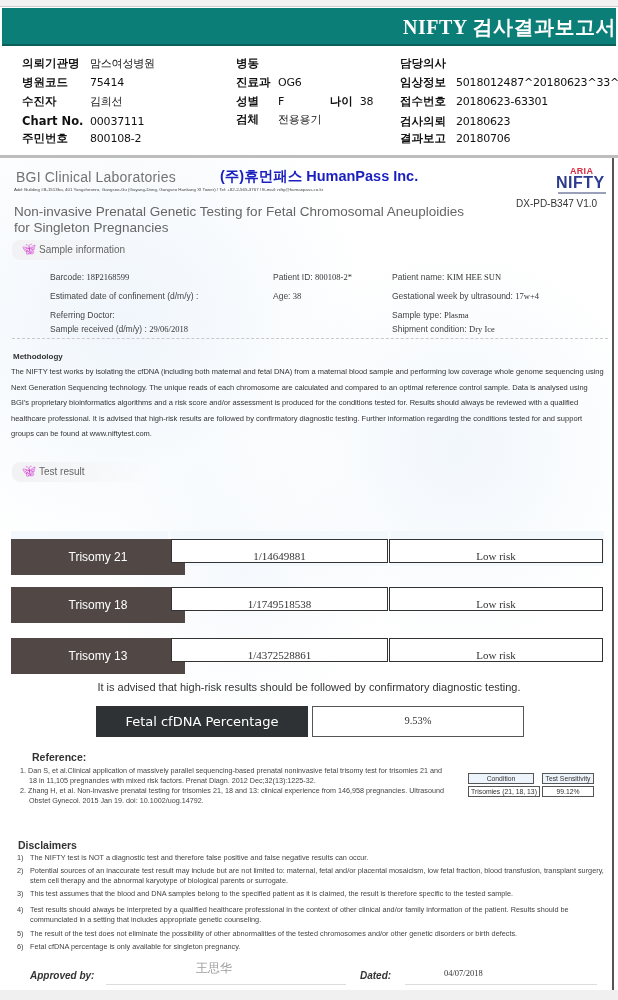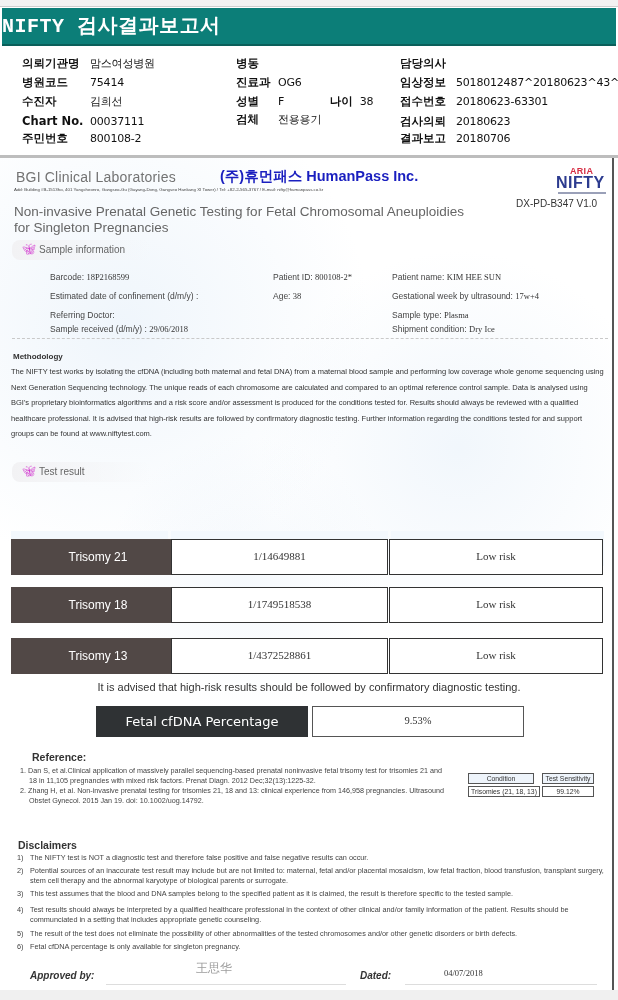--- a/index.html
+++ b/index.html
@@ -1,20 +1,20 @@
 <!DOCTYPE html>
 <html><head>
 <meta charset="utf-8">
 <style>
   * { box-sizing: border-box; margin: 0; padding: 0; }
   html, body { width: 618px; height: 1000px; overflow: hidden; background: #ffffff; }
   body { font-family: "Liberation Sans", "DejaVu Sans", sans-serif; color: #333; position: relative; }
 
   .top-strip { position: absolute; left: 0; top: 0; width: 618px; height: 7px; background: #f2f2f2; border-bottom: 1px solid #cfcfcf; }
-  .title-bar { position: absolute; left: 2px; top: 8px; width: 614px; height: 38px; background: #0c7e78; border-bottom: 2px solid #0a5f5a; color: #fff; font-family: Liberation Mono, monospace; font-weight: bold; font-size: 20px; text-align: left; line-height: 38px; letter-spacing: 0.5px; }
+  .title-bar { position: absolute; left: 2px; top: 8px; width: 614px; height: 38px; background: #0c7e78; border-bottom: 2px solid #0a5f5a; color: #fff; font-family: Liberation Serif, serif; font-weight: bold; font-size: 20px; text-align: right; line-height: 38px; letter-spacing: 0.5px; }
 
   .kr-header { position: absolute; left: 0; top: 50px; width: 618px; height: 104px; background: #fff; font-family: "DejaVu Sans", sans-serif; font-size: 11.5px; color: #111; }
   .kr-row { position: absolute; height: 16px; line-height: 16px; white-space: nowrap; }
   .kr-lbl { font-weight: bold; display: inline-block; }
   .kr-val { display: inline-block; font-size: 11px; letter-spacing: -0.2px; }
 
   .divider-top { position: absolute; left: 0; top: 155px; width: 618px; height: 3px; background: #bdbdbd; }
 
   .report { position: absolute; left: 0; top: 158px; width: 614px; height: 832px; background: #fff; border-right: 2px solid #555; overflow: hidden; }
   .report-bg { position: absolute; inset: 0; background:
@@ -42,21 +42,21 @@
 
   .dash-line { position: absolute; left: 12px; top: 336px; width: 596px; border-top: 1px dashed #c9c9c9; }
 
   .meth-title { position: absolute; left: 13px; top: 352px; font-size: 8px; font-weight: bold; color: #333; }
   .meth-text { position: absolute; left: 11px; top: 364px; width: 596px; font-size: 7.5px; line-height: 15.6px; color: #333; }
 
   .table { position: absolute; left: 11px; width: 593px; }
   .th { position: absolute; top: 0; height: 35px; background: #f3f8fd; font-size: 18px; color: #333; text-align: center; line-height: 35px; margin-top: 36px; }
   .row { position: absolute; left: 0; width: 593px; height: 36px; }
   .cond { position: absolute; left: 0; top: 0; width: 174px; height: 36px; background: #514846; color: #fff; font-size: 12px; line-height: 36px; text-align: center; }
-  .prob, .risk { position: absolute; top: 0; height: 36px; border: 1.5px solid #333; background: #fff; font-family: "Liberation Serif", serif; font-size: 11px; color: #333; text-align: center; line-height: 33px; }
+  .prob, .risk { position: absolute; top: 0; height: 24px; border: 1.5px solid #333; background: #fff; font-family: "Liberation Serif", serif; font-size: 11px; color: #333; text-align: center; line-height: 33px; }
   .prob { left: 160px; width: 217px; }
   .risk { left: 378px; width: 214px; }
 
   .advice { position: absolute; left: 0; width: 618px; top: 680px; text-align: center; font-size: 11px; color: #333; }
 
   .ff-label { position: absolute; left: 96px; top: 706px; width: 212px; height: 31px; background: #2f3234; color: #fff; font-family: "DejaVu Sans", sans-serif; font-size: 13px; line-height: 31px; text-align: center; }
   .ff-value { position: absolute; left: 312px; top: 706px; width: 212px; height: 31px; border: 1.5px solid #555; background: #fff; font-family: "Liberation Serif", serif; font-size: 10.5px; line-height: 28px; text-align: center; color: #333; }
 
   .ref-title { position: absolute; left: 20px; top: 751px; font-size: 10.5px; font-weight: bold; color: #333; }
   .ref-list { position: absolute; left: 20px; top: 766px; width: 430px; font-size: 7.2px; line-height: 10px; color: #444; }
@@ -115,21 +115,21 @@
     <span class="kr-lbl" style="width:30px">나이</span><span class="kr-val">38</span>
   </div>
   <div class="kr-row" style="left:236px;top:61px;">
     <span class="kr-lbl" style="width:42px">검체</span><span class="kr-val">전용용기</span>
   </div>
 
   <div class="kr-row" style="left:400px;top:5px;">
     <span class="kr-lbl" style="width:56px">담당의사</span><span class="kr-val"></span>
   </div>
   <div class="kr-row" style="left:400px;top:24px;">
-    <span class="kr-lbl" style="width:56px">임상정보</span><span class="kr-val">5018012487^20180623^43^</span>
+    <span class="kr-lbl" style="width:56px">임상정보</span><span class="kr-val">5018012487^20180623^33^</span>
   </div>
   <div class="kr-row" style="left:400px;top:43px;">
     <span class="kr-lbl" style="width:56px">접수번호</span><span class="kr-val">20180623-63301</span>
   </div>
   <div class="kr-row" style="left:400px;top:63px;">
     <span class="kr-lbl" style="width:56px">검사의뢰</span><span class="kr-val">20180623</span>
   </div>
   <div class="kr-row" style="left:400px;top:80px;">
     <span class="kr-lbl" style="width:56px">결과보고</span><span class="kr-val">20180706</span>
   </div>

